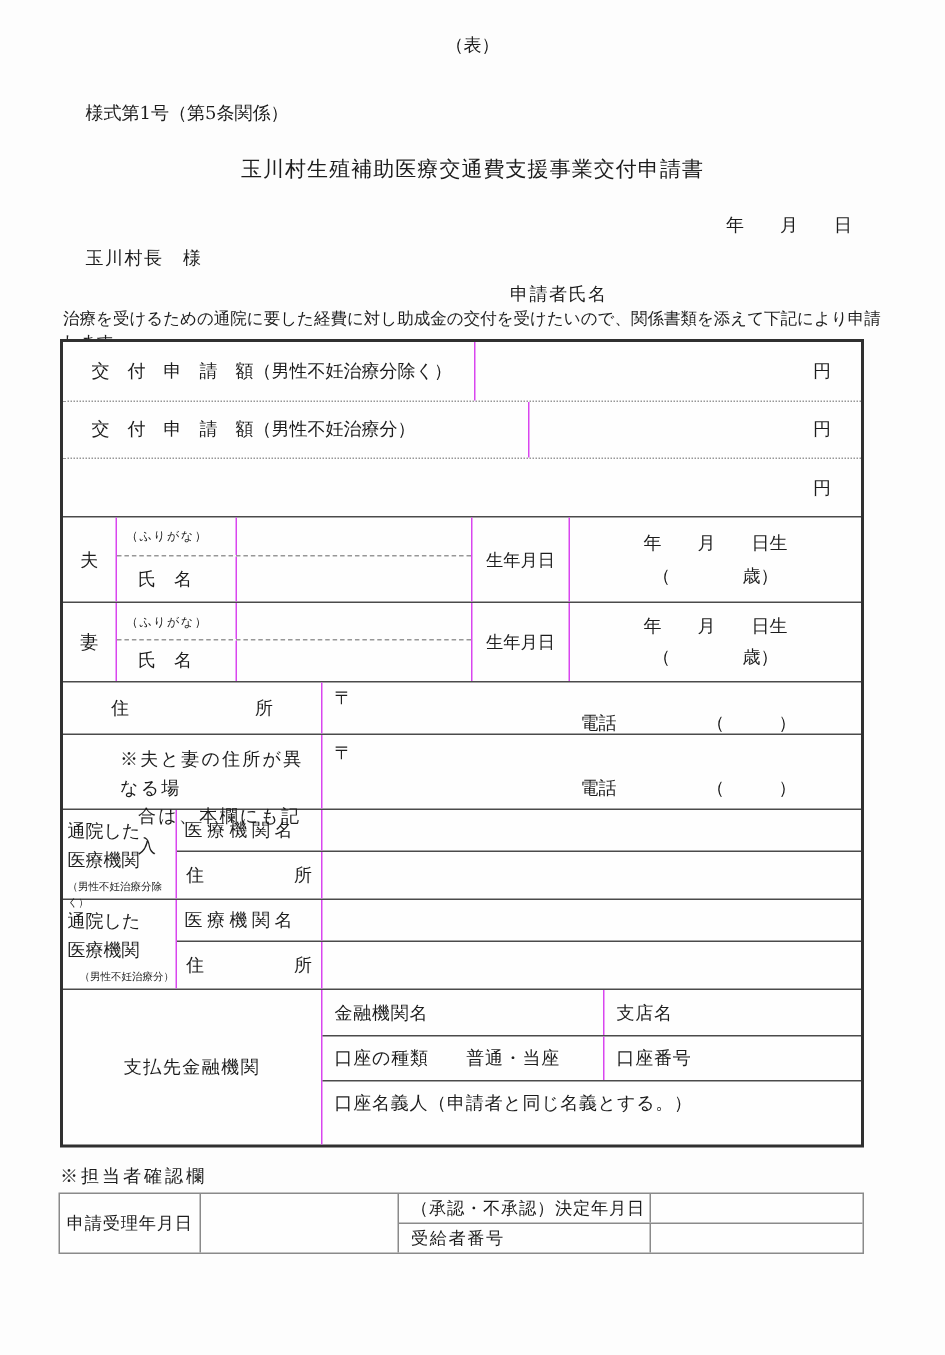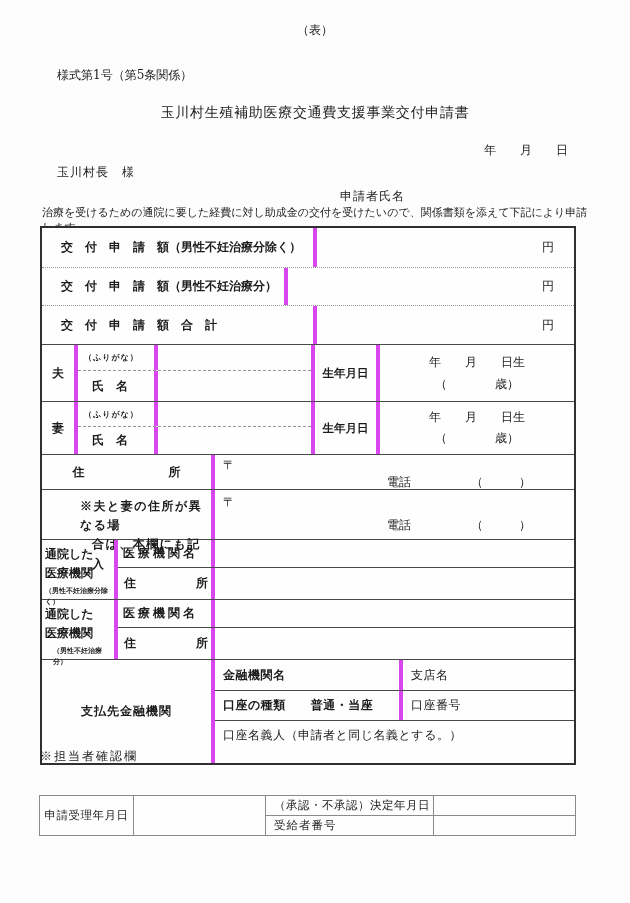--- a/index.html
+++ b/index.html
@@ -17,21 +17,21 @@
   .f14{font-size:14px;}
   .center{text-align:center;}
   .right{text-align:right;}
 
   
   .tbl,.row,.cell{box-sizing:border-box;}
   .row{display:flex;}
   .col{display:flex;flex-direction:column;}
   .vc{display:flex;align-items:center;}
   .cc{display:flex;align-items:center;justify-content:center;}
-  .br{border-right:4px solid #d946ef;font-weight:bold;}
+  .br{border-right:1px solid #d946ef;}
   .bb{border-bottom:1px solid #4a4a4a;}
   .bb-dot{border-bottom:1px dotted #979797;}
   .bb-dash{border-bottom:1px dashed #979797;}
   .grow{flex:1;min-width:0;}
 
   .main-table{
     position:absolute;left:40px;top:226px;width:536px;
     border:2px solid #303030;background:#fefefe;
   }
   .staff-table{
@@ -65,25 +65,24 @@
 
   <div class="abs f11" style="left:42px;top:205px;width:552px;">治療を受けるための通院に要した経費に対し助成金の交付を受けたいので、関係書類を添えて下記により申請します。</div>
 
   <div class="main-table tbl">
 
     <div class="row bb-dot" style="height:40px;">
       <div class="cell br vc f12" style="width:275px;padding-left:19px;">交　付　申　請　額（男性不妊治療分除く）</div>
       <div class="cell grow vc f12" style="justify-content:flex-end;padding-right:20px;">円</div>
     </div>
     <div class="row bb-dot" style="height:38px;">
-      <div class="cell br vc f12" style="width:246px;padding-left:19px;">交　付　申　請　額（男性不妊治療分）</div>
+      <div class="cell br vc f12" style="width:311px;padding-left:19px;">交　付　申　請　額（男性不妊治療分）</div>
       <div class="cell grow vc f12" style="justify-content:flex-end;padding-right:20px;">円</div>
     </div>
     <div class="row bb" style="height:39px;">
-      <div class="cell br vc f12" style="width:275px;padding-left:19px;">交　付　申　請　額　合　計</div>
       <div class="cell grow vc f12" style="justify-content:flex-end;padding-right:20px;">円</div>
     </div>
 
     <div class="row bb" style="height:57px;">
       <div class="cell br cc f12" style="width:36px;">夫</div>
       <div class="cell br col" style="width:237px;">
         <div class="row bb-dash" style="height:26px;">
           <div class="cell br vc f8 ls1" style="width:80px;padding-left:6px;">（ふりがな）</div>
           <div class="cell grow"></div>
         </div>
@@ -184,21 +183,21 @@
           <div class="cell br vc f12 ls05" style="width:188px;padding-left:8px;text-align:right;">口座の種類　　普通・当座</div>
           <div class="cell grow vc f12 ls05" style="padding-left:8px;">口座番号</div>
         </div>
         <div class="row grow">
           <div class="cell grow f12 ls05" style="padding:6px 0 0 8px;">口座名義人（申請者と同じ名義とする。）</div>
         </div>
       </div>
     </div>
   </div>
 
-  <div class="abs f12 ls2" style="left:40px;top:748px;">※担当者確認欄</div>
+  <div class="abs f12 ls2" style="left:40px;top:776px;">※担当者確認欄</div>
 
   <div class="staff-table tbl">
     <div class="cell br2 cc f115 ls05" style="width:94px;">申請受理年月日</div>
     <div class="cell br2" style="width:132px;"></div>
     <div class="cell grow col">
       <div class="row bb2 grow">
         <div class="cell br2 vc f115 ls05" style="width:168px;padding-left:8px;text-align:right;">（承認・不承認）決定年月日</div>
         <div class="cell grow"></div>
       </div>
       <div class="row grow">

